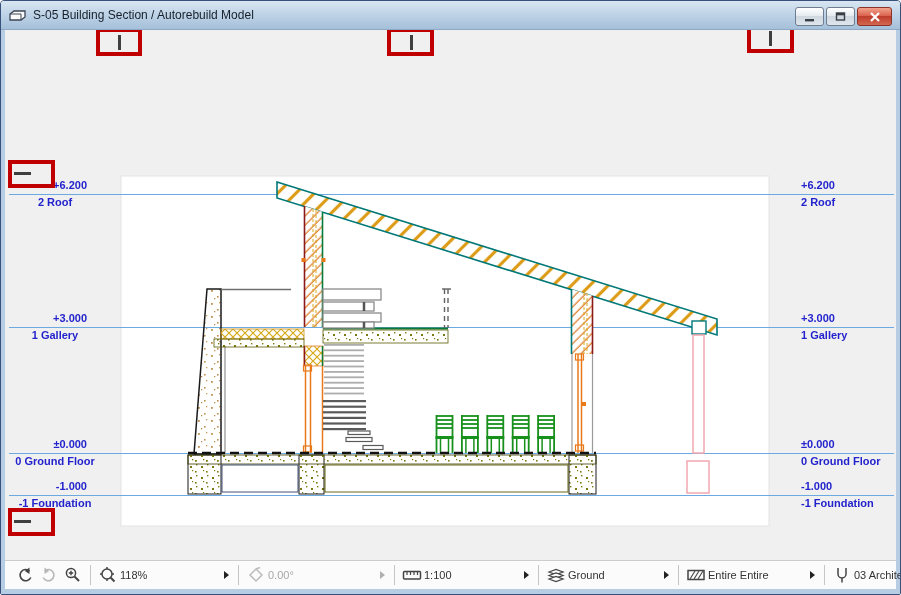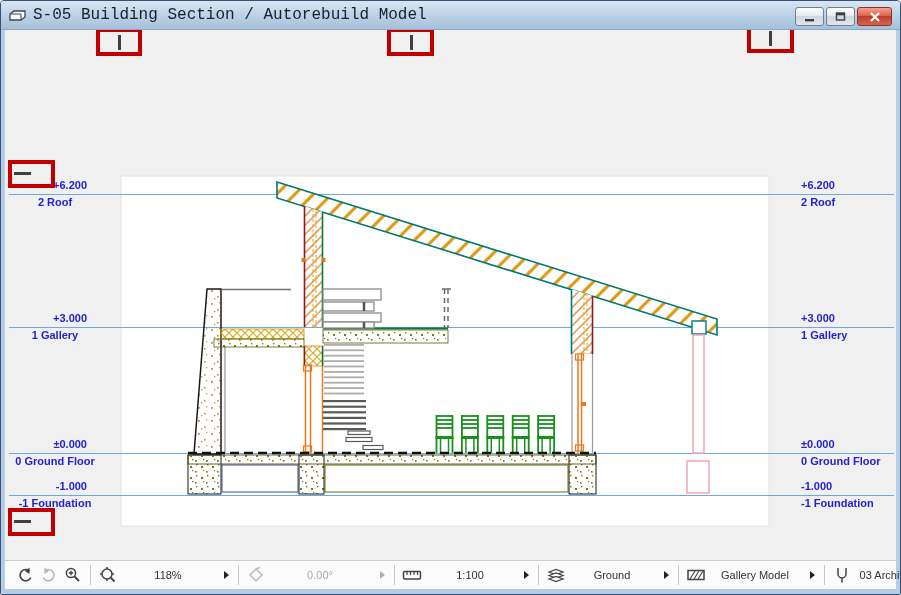--- a/index.html
+++ b/index.html
@@ -3,37 +3,37 @@
 <meta charset="utf-8">
 <style>
   html,body{margin:0;padding:0;background:#fff;font-family:"Liberation Sans",sans-serif;}
   .window{position:relative;width:901px;height:595px;background:#f0f0f0;border:1px solid #37517a;box-sizing:border-box;border-radius:4px 4px 2px 2px;overflow:hidden;}
   .edge{position:absolute;background:#b7cde4;z-index:5;}
   .edge-left{left:0;top:29px;bottom:0;width:4px;}
   .edge-right{right:0;top:29px;bottom:0;width:4px;}
   .edge-bottom{left:0;right:0;bottom:0;height:5px;}
   .titlebar{position:absolute;left:0;top:0;right:0;height:29px;background:linear-gradient(#d9e6f2,#bdd2e6 50%,#a5c0da);border-bottom:1px solid #8fa9c4;z-index:10;display:flex;align-items:center;padding:0 8px;box-sizing:border-box;}
   .title-icon{width:18px;height:15px;margin-right:6px;flex:0 0 auto;}
-  .title-text{font-size:16px;color:#17202b;white-space:nowrap;font-family:Liberation Mono, monospace;}
+  .title-text{font-size:12px;color:#17202b;white-space:nowrap;}
   .win-btns{position:absolute;right:8px;top:6px;display:flex;gap:2px;}
   .wbtn{width:29px;height:19px;border:1px solid #6d7e90;border-radius:3px;background:linear-gradient(#ffffff,#e6ebf0 45%,#cfd7e0 50%,#e0e6ec);display:flex;align-items:center;justify-content:center;box-sizing:border-box;}
   .wbtn.close{width:35px;background:linear-gradient(#f2a38c,#da6450 45%,#bf3d2c 50%,#d2674f);border-color:#8c3226;}
   .stage-svg{position:absolute;left:0;top:0;z-index:1;}
   .lvl{position:absolute;z-index:3;font-size:11px;font-weight:bold;color:#2323cd;line-height:13px;}
   .lvl-elev-left{left:0;width:86px;text-align:right;}
   .lvl-name-left{left:0;width:108px;text-align:center;}
   .lvl-right{left:800px;width:100px;text-align:left;}
   .hl-box{position:absolute;border:4px solid #c00000;background:transparent;z-index:8;box-sizing:border-box;}
   .tick{position:absolute;background:#3f3f3f;z-index:9;}
   .tick-v{width:3px;height:15px;}
   .tick-h{width:17px;height:3px;}
   .toolbar{position:absolute;left:4px;right:4px;bottom:5px;height:29px;background:#fbfbfb;border-top:1px solid #cdcdcd;z-index:10;display:flex;align-items:center;padding-left:8px;box-sizing:border-box;}
   .tb-btn{width:24px;height:22px;display:flex;align-items:center;justify-content:center;flex:0 0 auto;}
   .tb-sep{width:1px;height:20px;background:#c6c6c6;margin:0 5px;flex:0 0 auto;}
-  .tb-value{font-size:11px;color:#333;text-align:center;flex:0 0 auto;white-space:nowrap;}
+  .tb-value{font-size:11px;color:#333;flex:0 0 auto;white-space:nowrap;}
   .tb-value.disabled{color:#a8a8a8;}
   .tri{width:0;height:0;border-left:5px solid #222;border-top:4px solid transparent;border-bottom:4px solid transparent;margin:0 4px 0 8px;flex:0 0 auto;}
   .tri.disabled{border-left-color:#b0b0b0;}
 </style>
 </head>
 <body>
 
 <div class="window">
 
   <svg class="stage-svg" width="901" height="595" viewBox="0 0 901 595">
@@ -390,21 +390,21 @@
     <div class="tri"></div>
     <div class="tb-sep"></div>
     <div class="tb-btn">
       <svg width="20" height="18" viewBox="0 0 20 18">
           <rect x="2" y="4.5" width="16" height="9" fill="none" stroke="#444" stroke-width="1.5"></rect>
           <line x1="4" y1="13" x2="9" y2="5" stroke="#444" stroke-width="1.1"></line>
           <line x1="8" y1="13" x2="13" y2="5" stroke="#444" stroke-width="1.1"></line>
           <line x1="12" y1="13" x2="17" y2="5" stroke="#444" stroke-width="1.1"></line>
         </svg>
     </div>
-    <div class="tb-value" style="width:94px">Gallery Model</div>
+    <div class="tb-value" style="width:94px">Entire Entire</div>
     <div class="tri"></div>
     <div class="tb-sep"></div>
     <div class="tb-btn">
       <svg width="16" height="18" viewBox="0 0 16 18">
           <path d="M4 2 V8 A4 4 0 0 0 12 8 V2" fill="none" stroke="#444" stroke-width="1.5"></path>
           <line x1="8" y1="12" x2="8" y2="16.5" stroke="#444" stroke-width="1.5"></line>
         </svg>
     </div>
     <div class="tb-value" style="width:84px">03 Architectu...</div>
 

